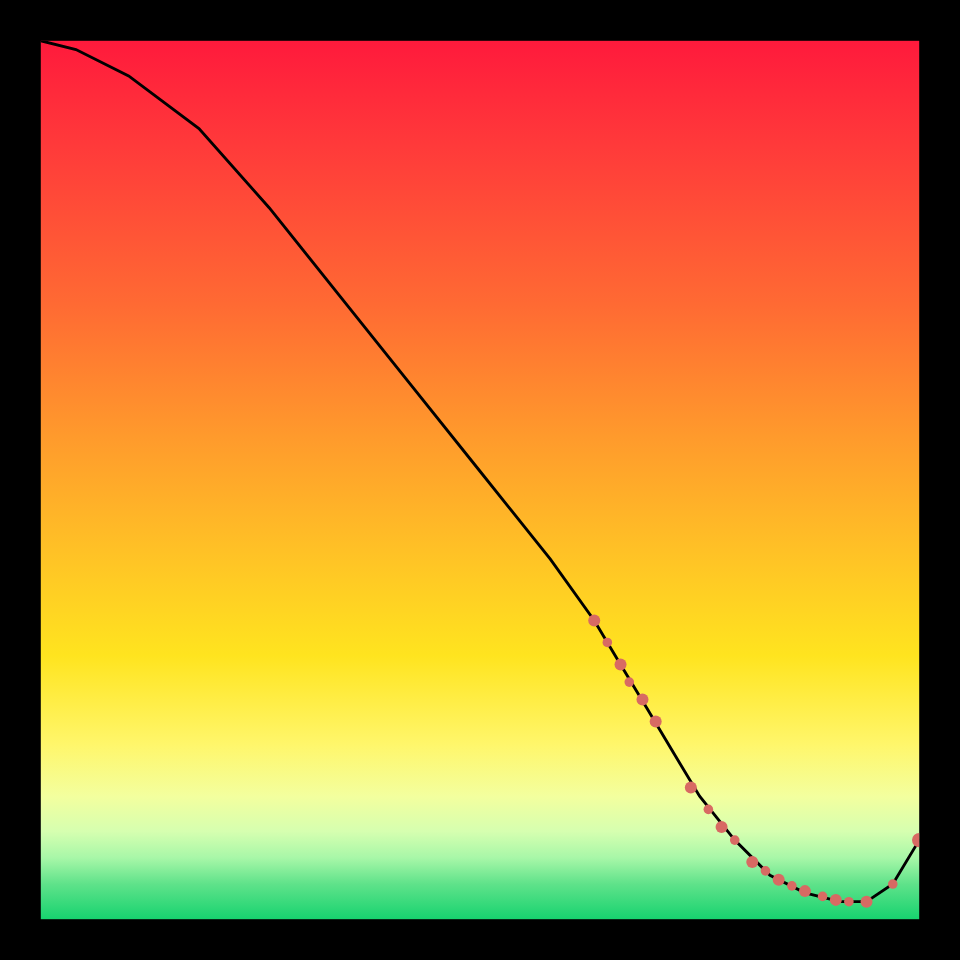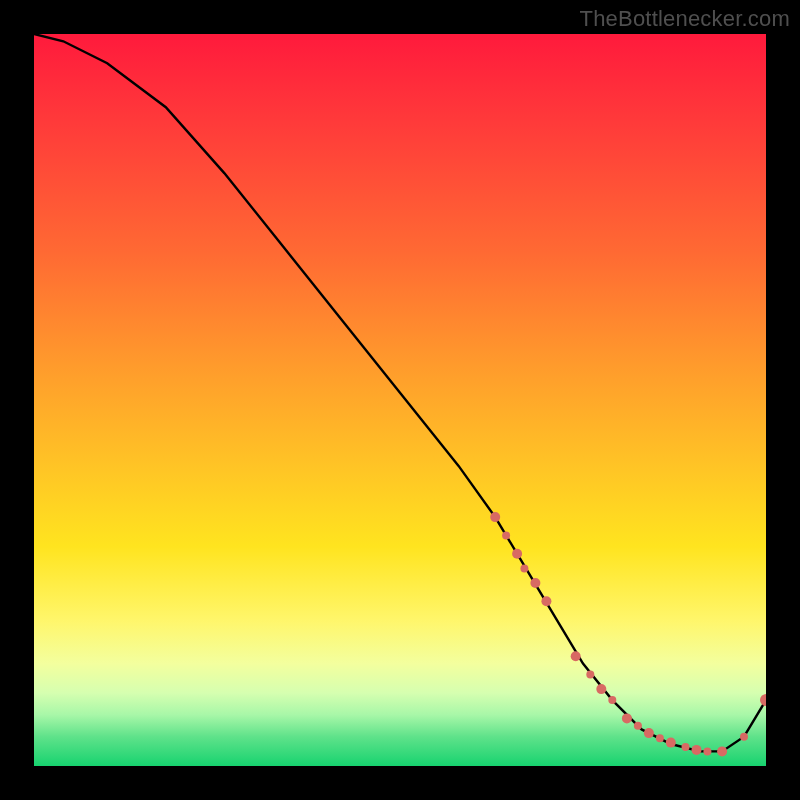--- a/index.html
+++ b/index.html
@@ -82,14 +82,13 @@
           <circle cx="636.8" cy="708.6" r="5" fill="#d86a63"></circle>
           <circle cx="651.5" cy="713.0" r="4" fill="#d86a63"></circle>
           <circle cx="662.5" cy="715.9" r="5" fill="#d86a63"></circle>
           <circle cx="673.4" cy="717.4" r="4" fill="#d86a63"></circle>
           <circle cx="688.1" cy="717.4" r="5" fill="#d86a63"></circle>
           <circle cx="710.0" cy="702.7" r="4" fill="#d86a63"></circle>
           <circle cx="732.0" cy="666.1" r="6" fill="#d86a63"></circle>
         </g>
     </svg>
   </div>
-  <div class="watermark">TheBottlenecker.com</div>
 </div>
 
 </body></html>

